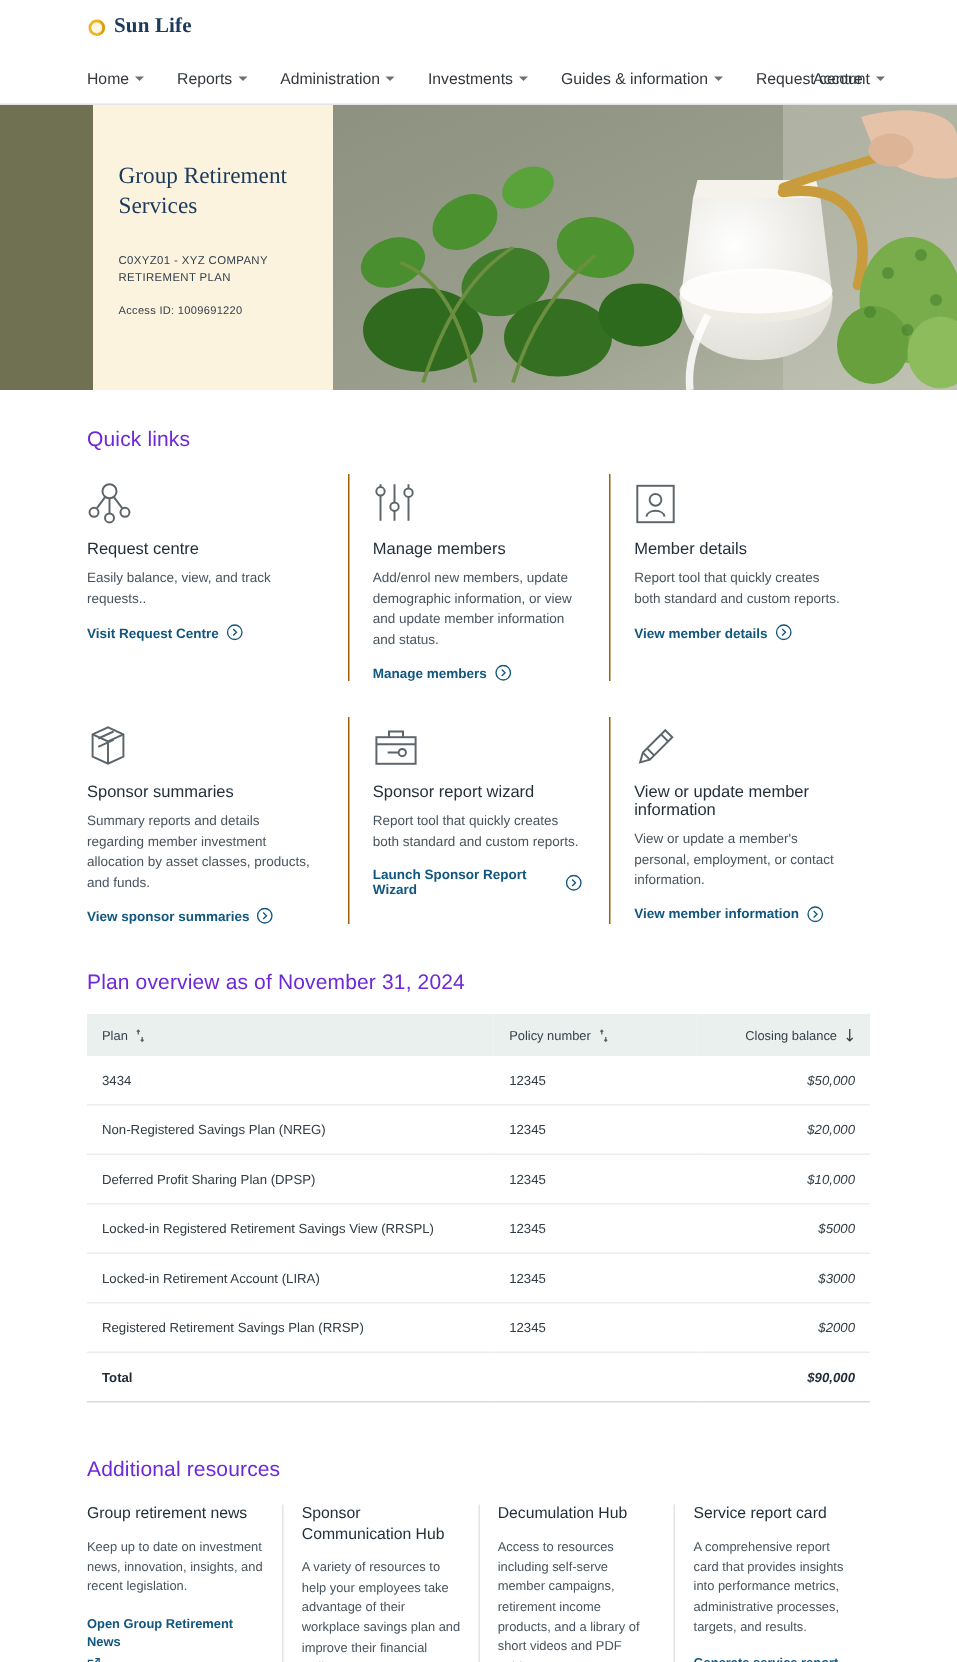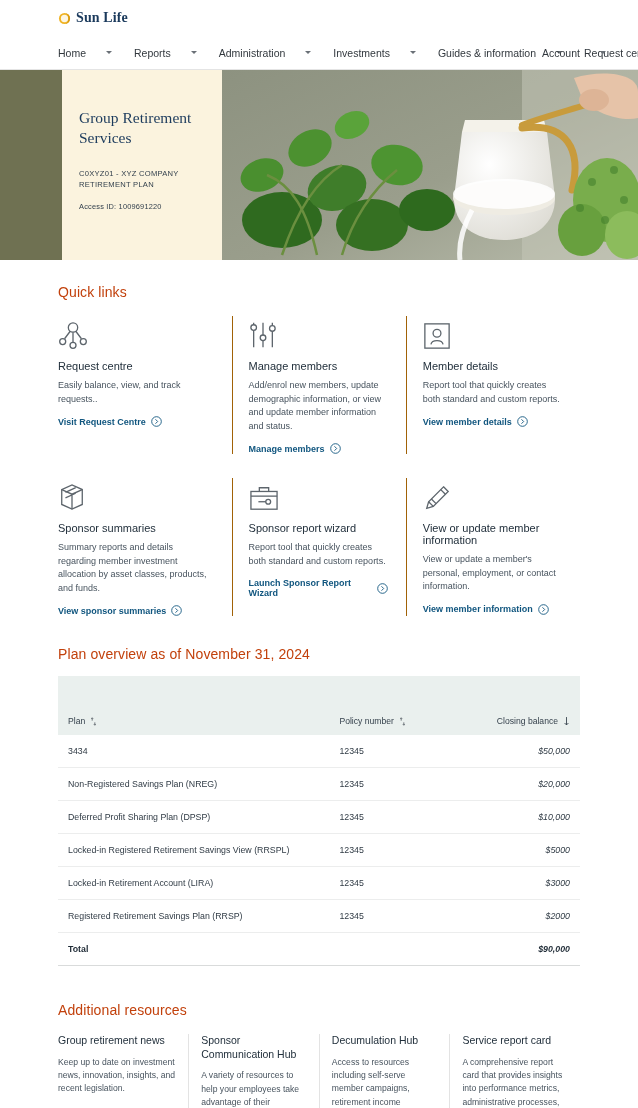--- a/index.html
+++ b/index.html
@@ -13,57 +13,57 @@
   }
   .page { width: 638px; height: 858px; position: relative; background:#fff; }
 
   
   .topbar { height: 36px; display:flex; align-items:center; padding-left: 58px; background:#fff; }
   .logo { display:flex; align-items:center; gap:5px; }
   .logo-sun { width:13px; height:13px; display:block; }
   .logo-text { font-family:"Liberation Serif", serif; font-weight:bold; font-size:14px; color:#1b3a5c; letter-spacing:.1px; }
 
   .navbar { height:34px; display:flex; align-items:center; padding-left:58px; border-bottom:1px solid #e4e4e4; position:relative; }
-  .nav-item { display:flex; align-items:center; gap:20px; font-size:10.5px; color:#32383e; margin-right:22px; white-space:nowrap; cursor:pointer; }
+  .nav-item { display:flex; align-items:center; gap:4px; font-size:10.5px; color:#32383e; margin-right:22px; white-space:nowrap; cursor:pointer; }
   .nav-item.account { position:absolute; left:542px; margin-right:0; }
   .caret { width:0;height:0;border-left:3px solid transparent;border-right:3px solid transparent;border-top:3.5px solid #6a7077; display:inline-block; }
 
   
   .hero { position:relative; height:190px; width:638px; overflow:hidden; }
   .hero-olive { position:absolute; left:0; top:0; width:62px; height:190px; background:#6f7152; }
   .hero-card { position:absolute; left:62px; top:0; width:160px; height:190px; background:#fbf3de; padding:38px 16px 0 17px; }
   .hero-title { font-family:"Liberation Serif", serif; font-size:15.5px; line-height:1.28; color:#1b3a5c; font-weight:normal; }
   .hero-sub { margin-top:20px; font-size:7.6px; line-height:1.45; color:#33404d; letter-spacing:.25px; }
   .hero-access { margin-top:12px; font-size:7.4px; color:#33404d; letter-spacing:.2px; }
   .hero-photo { position:absolute; left:222px; top:0; width:416px; height:190px; overflow:hidden; background:#8f9382; }
 
   
   .content { padding:0 58px; }
-  h2.section-title { font-size:14px; font-weight:normal; color:#c2410c; letter-spacing:.1px; }
+  h2.section-title { font-size:14px; font-weight:normal; color:#6d28d9; letter-spacing:.1px; }
 
   .quick { margin-top:24px; }
   .ql-grid { display:flex; margin-top:16px; }
   .ql-col { width:180px; padding-right:18px; position:relative; }
   .ql-col + .ql-col { padding-left:16px; border-left:1px solid #a16207; }
   .ql-icon { height:34px; display:flex; align-items:flex-end; margin-bottom:10px; }
   .ql-name { font-size:11px; color:#22303c; margin-bottom:7px; }
   .ql-desc { font-size:9px; line-height:1.5; color:#47535e; }
   .ql-link { margin-top:10px; display:flex; align-items:center; gap:5px; font-size:9px; font-weight:bold; color:#11567f; cursor:pointer; }
   .ql-row2 { margin-top:24px; }
 
   
   .chev { width:11px; height:11px; flex:0 0 11px; }
   .extl { width:9px; height:9px; flex:0 0 9px; }
 
   
   .overview { margin-top:30px; }
   table { width:100%; border-collapse:collapse; margin-top:14px; }
   thead th { background:#eaf0ee; font-size:8.6px; font-weight:normal; color:#35414c; padding:9px 10px; text-align:left; }
   thead th.right { text-align:right; }
-  .sortwrap { display:inline-flex; align-items:center; gap:5px;margin-top:31px; }
+  .sortwrap { display:inline-flex; align-items:center; gap:5px; }
   tbody td { font-size:8.8px; color:#303b45; padding:11px 10px; border-bottom:1px solid #eceded; }
   tbody td.right { text-align:right;font-style:italic; }
   tbody tr.total td { font-weight:bold; color:#1f2b36; border-bottom:1px solid #d9dbdb; }
   .col-plan { width:52%; } .col-policy { width:26%; } .col-bal { width:22%; }
 
   
   .resources { margin-top:36px; }
   .res-grid { display:flex; margin-top:16px; }
   .res-col { width:134px; padding-right:12px; }
   .res-col + .res-col { padding-left:12px; border-left:1px solid #e3e3e3; }

